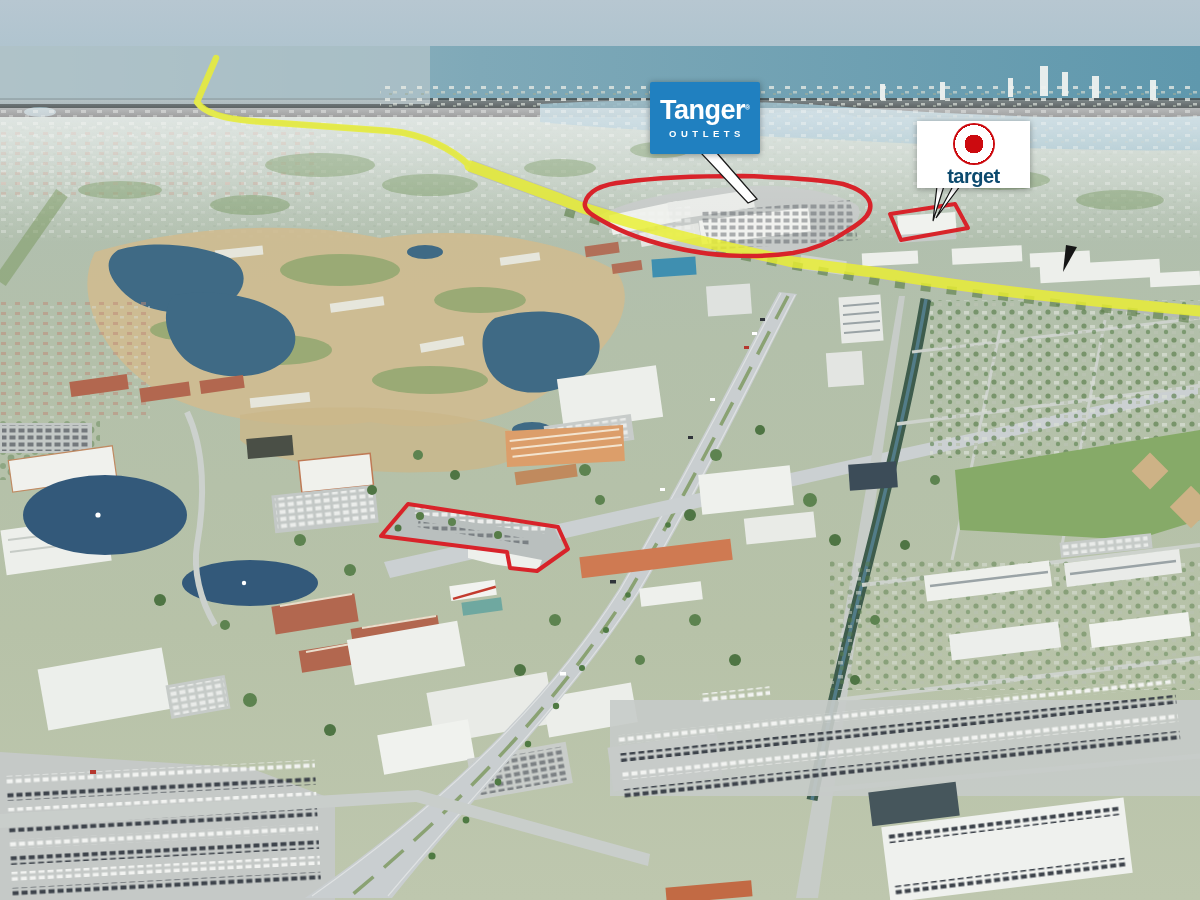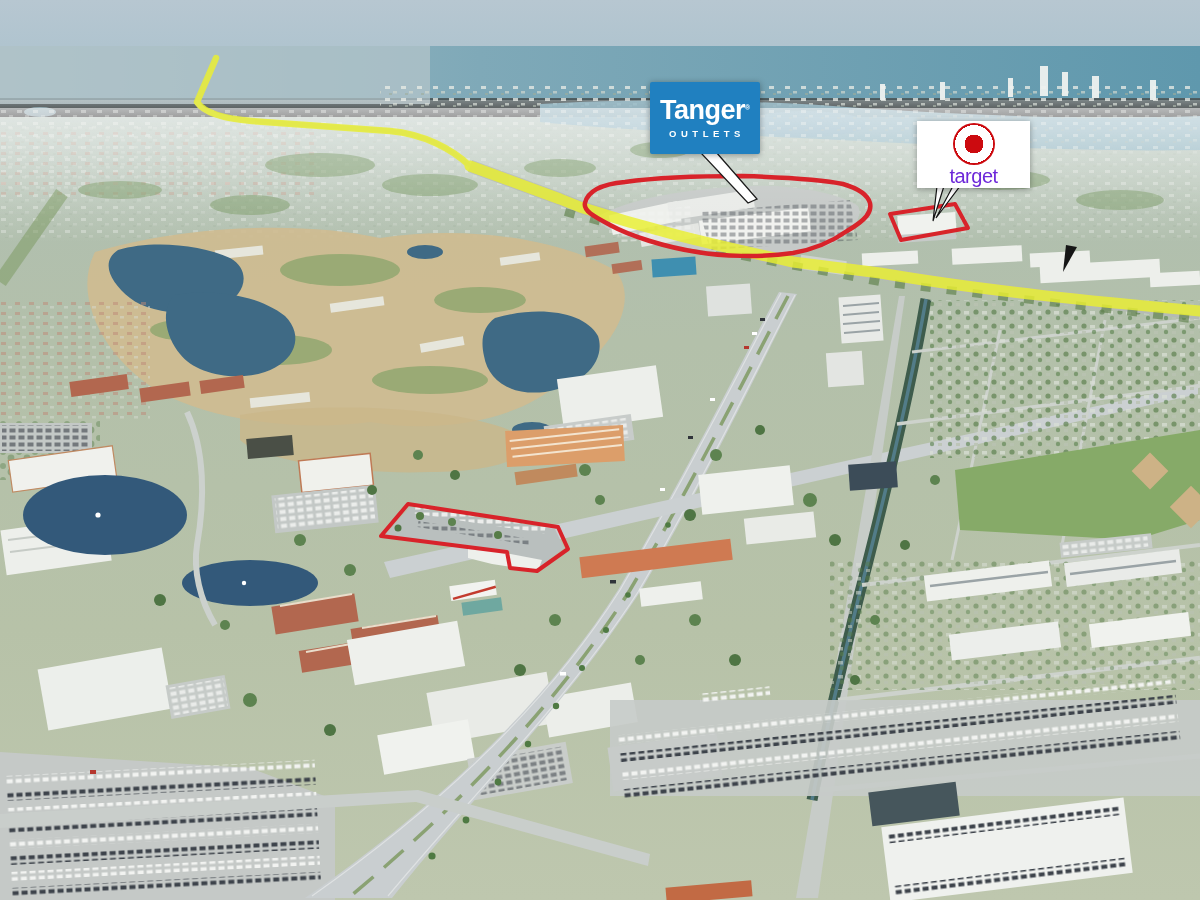--- a/index.html
+++ b/index.html
@@ -11,21 +11,21 @@
   .tanger{left:650px;top:82px;width:110px;height:72px;background:#2080c0;
           border-radius:2px;display:flex;flex-direction:column;align-items:center;
           justify-content:center;color:#fff;}
   .tanger .brand{font-weight:bold;font-size:27px;letter-spacing:-.5px;line-height:1;}
   .tanger .brand sup{font-size:7px;vertical-align:9px;letter-spacing:0;}
   .tanger .sub{font-size:9.5px;letter-spacing:4.5px;margin-top:4px;margin-left:4px;font-weight:bold;}
   .target{left:917px;top:121px;width:113px;height:67px;background:#fff;
           display:flex;flex-direction:column;align-items:center;justify-content:flex-start;}
   .bullseye{width:42px;height:42px;border-radius:50%;margin-top:2px;
             background:radial-gradient(circle,#cc0a0f 0 32%,#ffffff 32% 64%,#cc0a0f 64% 100%);}
-  .target .brand{color:#6d28d9;font-weight:normal;font-size:20px;letter-spacing:-.5px;line-height:1;margin-top:1px;}
+  .target .brand{color:#0c4a6e;font-weight:bold;font-size:20px;letter-spacing:-.5px;line-height:1;margin-top:1px;}
   .shield{left:1044px;top:183px;width:84px;height:76px;}
 </style>
 </head>
 <body>
 
 <div class="stage">
 
 <svg class="scene" width="1200" height="900" viewBox="0 0 1200 900">
   <defs>
     <linearGradient id="gBase" x1="0" y1="0" x2="0" y2="1">

